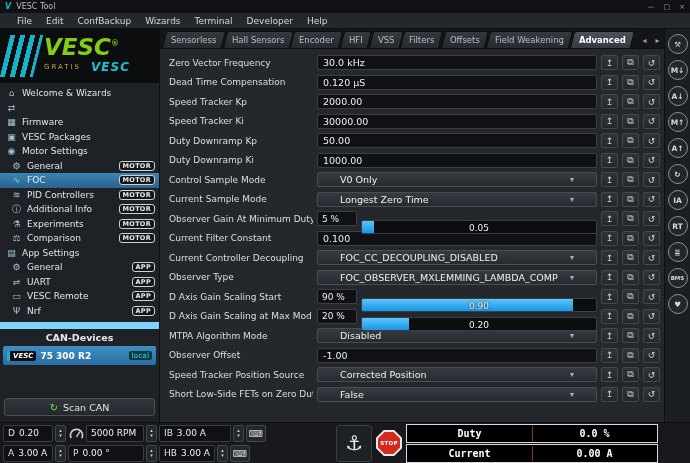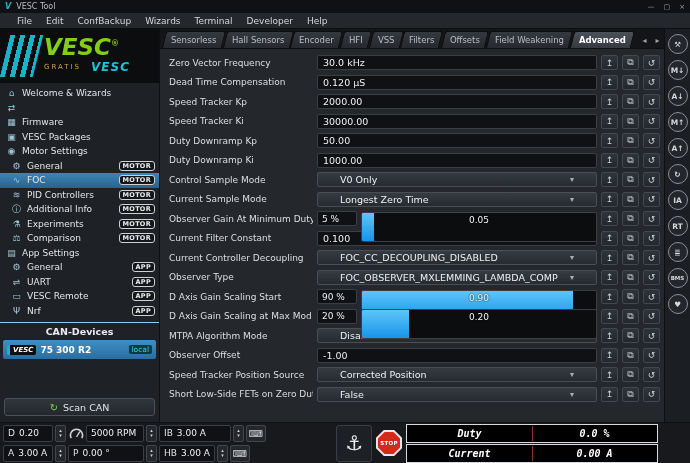--- a/index.html
+++ b/index.html
@@ -33,21 +33,21 @@
 
   .nav { display:flex; flex-direction:column; padding-top:3px; flex:0 0 auto; }
   .nav-item { display:flex; align-items:center; height:14.5px; padding:0 4px 0 6px; gap:5px; }
   .nav-item.indent { padding-left:11px; }
   .nav-item.selected { background:linear-gradient(#3a85b8,#2a628c); }
   .nav-icon { width:11px; text-align:center; font-size:9px; color:#9fc4d6; flex:0 0 auto; }
   .nav-label { flex:1 1 auto; font-size:9px; color:#e2e5e7; white-space:nowrap; overflow:hidden; }
   .nav-badge { border:1px solid #cdd1d5; border-radius:3px; font-size:6.5px; font-weight:bold; padding:0px 3px;
                color:#e8ebed; background:#14171a; letter-spacing:.3px; flex:0 0 auto; }
 
-  .can-header { margin-top:4px; border-top:1px solid #7dd3fc; padding-top:3px; text-align:center;
+  .can-header { margin-top:4px; border-top:7px solid #7dd3fc; padding-top:3px; text-align:center;
                 font-weight:bold; font-size:9.5px; color:#e8eaec; flex:0 0 auto; }
   .device { margin:3px 3px 0; height:19px; background:linear-gradient(#3e8fc4,#2a6da0); border-radius:2px;
             display:flex; align-items:center; padding:0 4px; gap:4px; flex:0 0 auto; }
   .device-logo { background:#0c0e10; color:#fff; font-style:italic; font-weight:bold; font-size:7px;
                  padding:1px 3px; border-radius:2px; border-left:3px solid #17b3c8; }
   .device-label { color:#fff; font-size:9px; font-weight:bold; flex:1 1 auto; }
   .device-tag { background:#0b3a42; color:#35d2e2; font-size:7.5px; padding:0 3px; border-radius:2px; }
   .side-spacer { flex:1 1 auto; }
   .scan-btn { margin:4px 4px 6px; height:18px; background:linear-gradient(#31363c,#24282d); border:1px solid #4a5056;
               border-radius:3px; display:flex; align-items:center; justify-content:center; gap:5px;
@@ -74,21 +74,21 @@
   .param-row { display:flex; align-items:center; height:19.5px; gap:4px; flex:0 0 auto; }
   .param-label { width:144px; flex:0 0 auto; font-size:9px; color:#dcdfe2; white-space:nowrap; overflow:hidden; }
   .field { height:15px; flex:1 1 auto; display:flex; align-items:center; border-radius:2px; min-width:0; }
   .field.spin { background:#0f1114; border:1px solid #3a3f45; padding:0 5px; }
   .fval { font-size:9.5px; color:#eef0f2; white-space:nowrap; overflow:hidden; flex:1 1 auto; }
   .field.dropdown { background:linear-gradient(#353b41,#272b30); border:1px solid #484e54; padding:0 22px; }
   .caret { color:#aab0b5; font-size:8px; flex:0 0 auto; margin-left:4px; }
   .sliderwrap { gap:4px; }
   .minibox { width:40px; flex:0 0 auto; height:15px; background:#0f1114; border:1px solid #3a3f45; border-radius:2px;
              display:flex; align-items:center; padding:0 4px; font-size:9px; color:#eef0f2; }
-  .slider { flex:1 1 auto; height:30px; position:relative; background:#0b0d0f; border:1px solid #3a3f45;
+  .slider { flex:1 1 auto; height:14px; position:relative; background:#0b0d0f; border:1px solid #3a3f45;
             border-radius:2px; overflow:hidden;margin-top:16px; }
   .slider-fill { position:absolute; left:0; top:0; bottom:0; background:linear-gradient(#5ec5f9,#1795e8); }
   .slider-text { position:absolute; left:0; width:100%; text-align:center; font-size:9px; color:#f2f5f7;
                  line-height:15px; text-shadow:0 0 2px #000; }
   .row-btn { width:17px; height:15px; flex:0 0 auto; background:linear-gradient(#2f343a,#24282c);
              border:1px solid #43484e; border-radius:2px; display:flex; align-items:center; justify-content:center;
              font-size:9px; color:#cfd3d7; }
 
   
   .rtoolbar { width:26px; flex:0 0 auto; background:#1b1e22; border-left:1px solid #0d0f11; display:flex;
@@ -118,21 +118,21 @@
                 font-size:20px; color:#e8eaec; }
   .stop-btn { width:28px; height:37px; display:flex; align-items:center; justify-content:center; }
   .oct-outer { width:26px; height:26px; background:#e9e9e9; display:flex; align-items:center; justify-content:center;
                clip-path:polygon(30% 0,70% 0,100% 30%,100% 70%,70% 100%,30% 100%,0 70%,0 30%); }
   .oct-inner { width:22px; height:22px; background:#d42a1e; color:#fff; font-size:5.5px; font-weight:bold;
                display:flex; align-items:center; justify-content:center; letter-spacing:.3px;
                clip-path:polygon(30% 0,70% 0,100% 30%,100% 70%,70% 100%,30% 100%,0 70%,0 30%); }
   .meters { display:flex; flex-direction:column; gap:1px; width:252px; margin-right:29px; }
   .meter { height:19px; background:#000; border:1px solid #d8dbde; position:relative; display:flex;
            align-items:center; font-family:"DejaVu Sans Mono","Liberation Mono",monospace;
-           font-size:10px; color:#fff; font-weight:bold;font-style:italic; }
+           font-size:10px; color:#fff; font-weight:bold; }
   .meter::after { content:''; position:absolute; left:50%; top:1px; bottom:1px; width:1px; background:#8b2f2f; }
   .mhalf { width:50%; text-align:center; }
 </style>
 </head>
 <body>
 
 <div class="app">
 
   <div class="titlebar">
     <span class="tb-logo">V</span>

